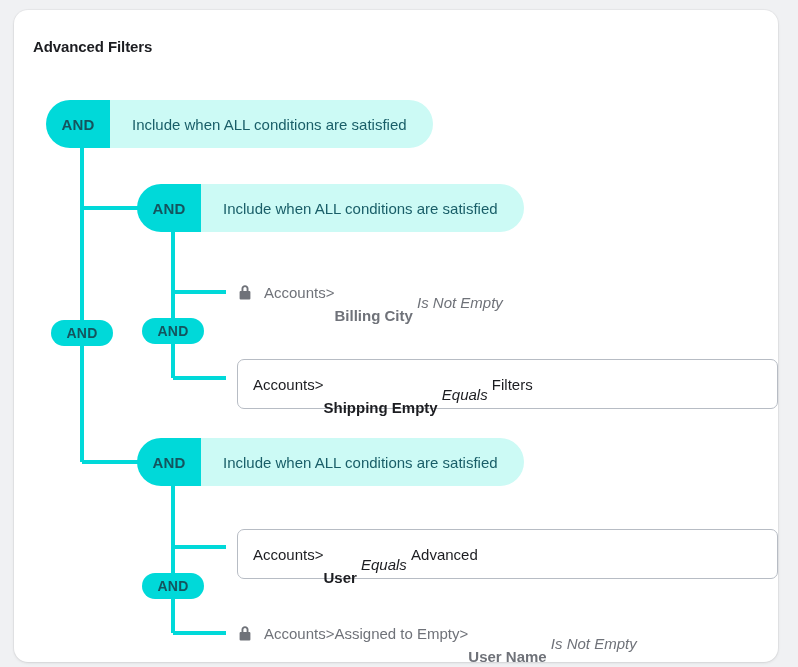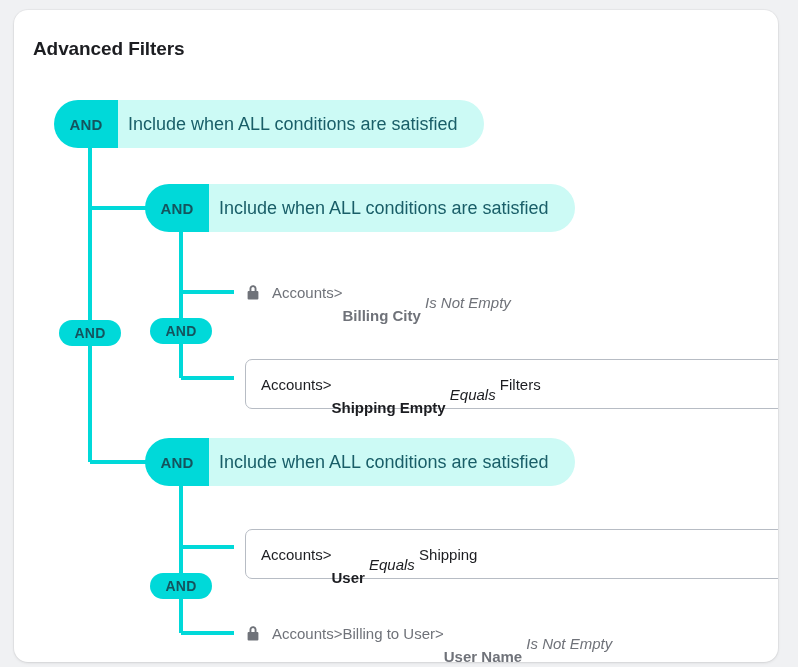--- a/index.html
+++ b/index.html
@@ -23,30 +23,30 @@
     background: #ffffff;
     border-radius: 14px;
     box-shadow: 0 1px 3px rgba(0,0,0,0.10), 0 0 0 1px rgba(0,0,0,0.03);
     overflow: hidden;
   }
 
   #card-title {
     position: absolute;
     left: 19px;
     top: 28px;
-    font-size: 19px;
+    font-size: 15px;
     font-weight: bold;
     color: #1c1d21;
     letter-spacing: -0.1px;
   }
 
   
   #tree {
     position: absolute;
-    left: 12px;
+    left: 4px;
     top: 0;
     width: 764px;
     height: 572px;
   }
   #connectors {
     position: absolute;
     left: 0; top: 0;
     width: 764px;
     height: 652px;
     pointer-events: none;
@@ -72,23 +72,23 @@
     color: #14545e;
     letter-spacing: 0.2px;
     flex: none;
   }
   .group-label {
     background: #ccfaf5;
     border-top-right-radius: 24px;
     border-bottom-right-radius: 24px;
     display: flex;
     align-items: center;
-    padding-left: 10px;
+    padding-left: 22px;
     padding-right: 26px;
-    font-size: 18px;
+    font-size: 15px;
     color: #195e68;
     white-space: nowrap;
   }
 
   
   .pill {
     position: absolute;
     height: 26px;
     width: 62px;
     background: #00d9d9;
@@ -215,31 +215,31 @@
 
     <div class="pill" style="left:124px; top:563px;">AND</div>
 
     <div class="cond-box" style="left:219px; top:519px; width:541px;">
       <span>Accounts</span>
       <span class="sep"> &gt; </span>
       <span class="field">User</span>
       <span>&nbsp;</span>
       <span class="op">Equals</span>
       <span>&nbsp;</span>
-      <span class="val">Shipping</span>
+      <span class="val">Advanced</span>
     </div>
 
     <div class="cond cond-locked" style="left:219px; top:608px;">
       <svg class="lock" viewBox="0 0 16 17" aria-hidden="true">
         <path d="M8 1.2c-2.0 0-3.5 1.5-3.5 3.4V7.0h1.9V4.6c0-0.95 0.72-1.7 1.6-1.7s1.6 0.75 1.6 1.7V7.0h1.9V4.6C11.5 2.7 10.0 1.2 8 1.2z" fill="#6f7279"></path>
         <rect x="2.6" y="7.0" width="10.8" height="8.6" rx="1.0" fill="#6f7279"></rect>
       </svg>
       <span>Accounts</span>
       <span class="sep"> &gt; </span>
-      <span>Billing to User</span>
+      <span>Assigned to Empty</span>
       <span class="sep"> &gt; </span>
       <span class="field">User Name</span>
       <span>&nbsp;</span>
       <span class="op">Is Not Empty</span>
     </div>
 
   </div>
 </div>
 
 </body></html>

